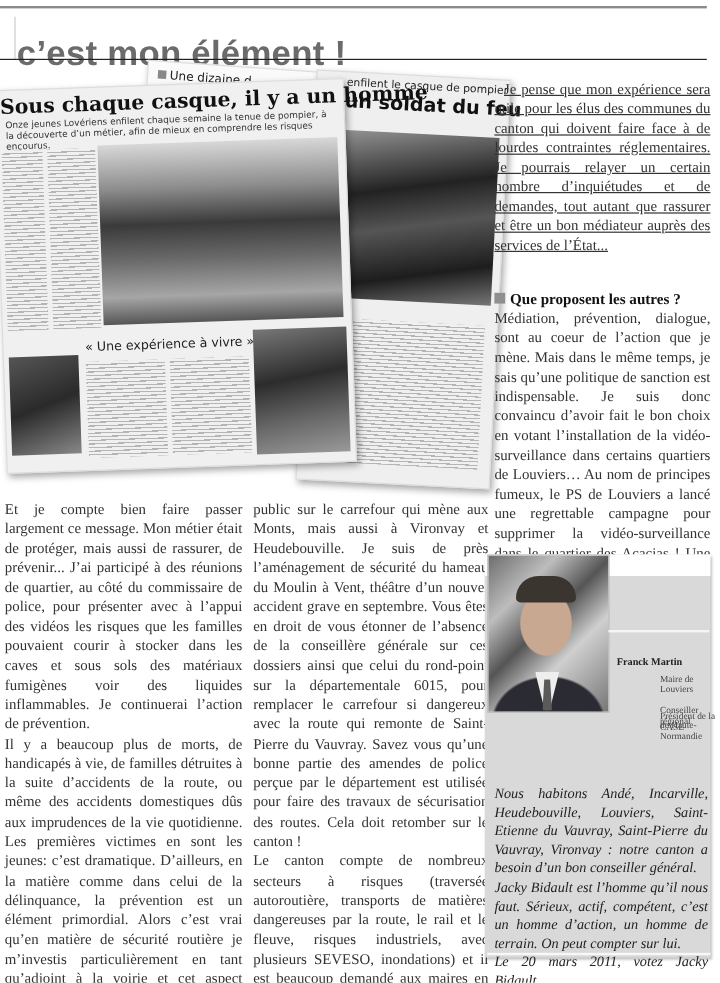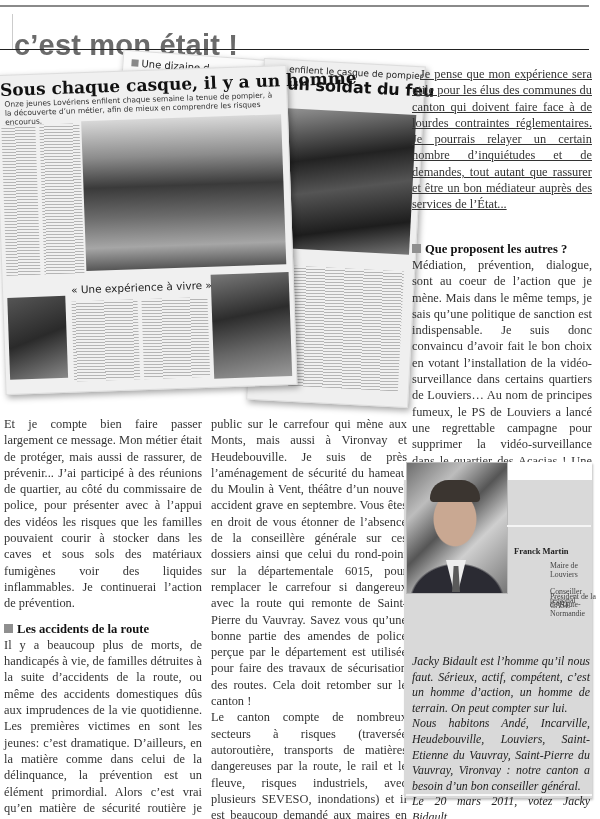--- a/index.html
+++ b/index.html
@@ -49,21 +49,21 @@
   .cand-role{position:absolute;left:514px;font-size:7.8px;color:#444;padding-left:36px;}
   .cand-quote{position:absolute;left:412px;top:654px;width:178px;font-style:italic;font-size:11.9px;line-height:15.6px;color:#222;}
   .cand-quote p{margin:0;text-align:justify;}
   .box-bottom{position:absolute;left:406px;top:794px;width:186px;height:2px;background:#f8f8f8;}
 </style>
 </head>
 <body>
 
 <div class="topline"></div>
 <div class="title-tick"></div>
-<h1 class="title">c’est mon était !</h1>
+<h1 class="title">c’est mon élément !</h1>
 <div class="title-divider"></div>
 
 <div class="collage">
   <div class="clip clip-back">
     <div class="clip-back-text"><span class="sq"></span><span>Une dizaine d…</span></div>
   </div>
   <div class="clip clip-right">
     <div class="clip-right-head">…s enfilent le casque de pompier</div>
     <div class="clip-right-title">d’un soldat du feu</div>
     <div class="clip-photo" style="left:6px;top:48px;width:148px;height:140px;background:linear-gradient(170deg,#999,#222 35%,#555 55%,#1d1d1d 80%,#777);"></div>
@@ -84,21 +84,20 @@
 </div>
 
 <div class="col col-right-top">
   <p style="text-indent:8px;text-decoration:underline;">Je pense que mon expérience sera utile pour les élus des communes du canton qui doivent faire face à de lourdes contraintes réglementaires. Je pourrais relayer un certain nombre d’inquiétudes et de demandes, tout autant que rassurer et être un bon médiateur auprès des services de l’État...</p>
   <h3 style="margin-top:28px;"><span class="sq"></span><span>Que proposent les autres ?</span></h3>
   <p>Médiation, prévention, dialogue, sont au coeur de l’action que je mène. Mais dans le même temps, je sais qu’une politique de sanction est indispensable. Je suis donc convaincu d’avoir fait le bon choix en votant l’installation de la vidéo-surveillance dans certains quartiers de Louviers… Au nom de principes fumeux, le PS de Louviers a lancé une regrettable campagne pour supprimer la vidéo-surveillance dans le quartier des Acacias ! Une section socialiste animée par Mme Cléret, conseillère générale sortante. Sans commentaire.</p>
 </div>
 
 <div class="col col-left">
   <p>Et je compte bien faire passer largement ce message. Mon métier était de protéger, mais aussi de rassurer, de prévenir... J’ai participé à des réunions de quartier, au côté du commissaire de police, pour présenter avec à l’appui des vidéos les risques que les familles pouvaient courir à stocker dans les caves et sous sols des matériaux fumigènes voir des liquides inflammables. Je continuerai l’action de prévention.</p>
-  <h3><span class="sq"></span><span>Les accidents de la route</span></h3>
   <p>Il y a beaucoup plus de morts, de handicapés à vie, de familles détruites à la suite d’accidents de la route, ou même des accidents domestiques dûs aux imprudences de la vie quotidienne. Les premières victimes en sont les jeunes: c’est dramatique. D’ailleurs, en la matière comme dans celui de la délinquance, la prévention est un élément primordial. Alors c’est vrai qu’en matière de sécurité routière je m’investis particulièrement en tant qu’adjoint à la voirie et cet aspect concerne aussi le département… J’ai fait placer de l’éclairage</p>
 </div>
 
 <div class="col col-mid">
   <p>public sur le carrefour qui mène aux Monts, mais aussi à Vironvay et Heudebouville. Je suis de près l’aménagement de sécurité du hameau du Moulin à Vent, théâtre d’un nouvel accident grave en septembre. Vous êtes en droit de vous étonner de l’absence de la conseillère générale sur ces dossiers ainsi que celui du rond-point sur la départementale 6015, pour remplacer le carrefour si dangereux avec la route qui remonte de Saint-Pierre du Vauvray. Savez vous qu’une bonne partie des amendes de police perçue par le département est utilisée pour faire des travaux de sécurisation des routes. Cela doit retomber sur le canton !</p>
   <p>Le canton compte de nombreux secteurs à risques (traversée autoroutière, transports de matières dangereuses par la route, le rail et le fleuve, risques industriels, avec plusieurs SEVESO, inondations) et il est beaucoup demandé aux maires en matière de sécurité. On leur demande de mettre en place leurs plans communaux de Sauvegarde (PCS).</p>
 </div>
 
 <div class="cand-box"></div>
 <div class="cand-white"></div>
@@ -106,17 +105,17 @@
 <div class="cand-hair"></div>
 <div class="cand-shirt"></div>
 <div class="cand-tie"></div>
 <div class="cand-sep"></div>
 <div class="cand-name">Franck Martin</div>
 <div class="cand-role" style="top:561px;">Maire de Louviers</div>
 <div class="cand-role" style="top:592px;font-family:Liberation Serif, serif;">Président de la CASE</div>
 <div class="cand-role" style="top:587px;">Conseiller régional</div>
 <div class="cand-role" style="top:600px;">de Haute-Normandie</div>
 <div class="cand-quote">
+  <p>Nous habitons Andé, Incarville, Heudebouville, Louviers, Saint-Etienne du Vauvray, Saint-Pierre du Vauvray, Vironvay : notre canton a besoin d’un bon conseiller général.</p>
   <p>Jacky Bidault est l’homme qu’il nous faut. Sérieux, actif, compétent, c’est un homme d’action, un homme de terrain. On peut compter sur lui.</p>
-  <p>Nous habitons Andé, Incarville, Heudebouville, Louviers, Saint-Etienne du Vauvray, Saint-Pierre du Vauvray, Vironvay : notre canton a besoin d’un bon conseiller général.</p>
   <p>Le 20 mars 2011, votez Jacky Bidault.</p>
 </div>
 <div class="box-bottom"></div>
 
 </body></html>

